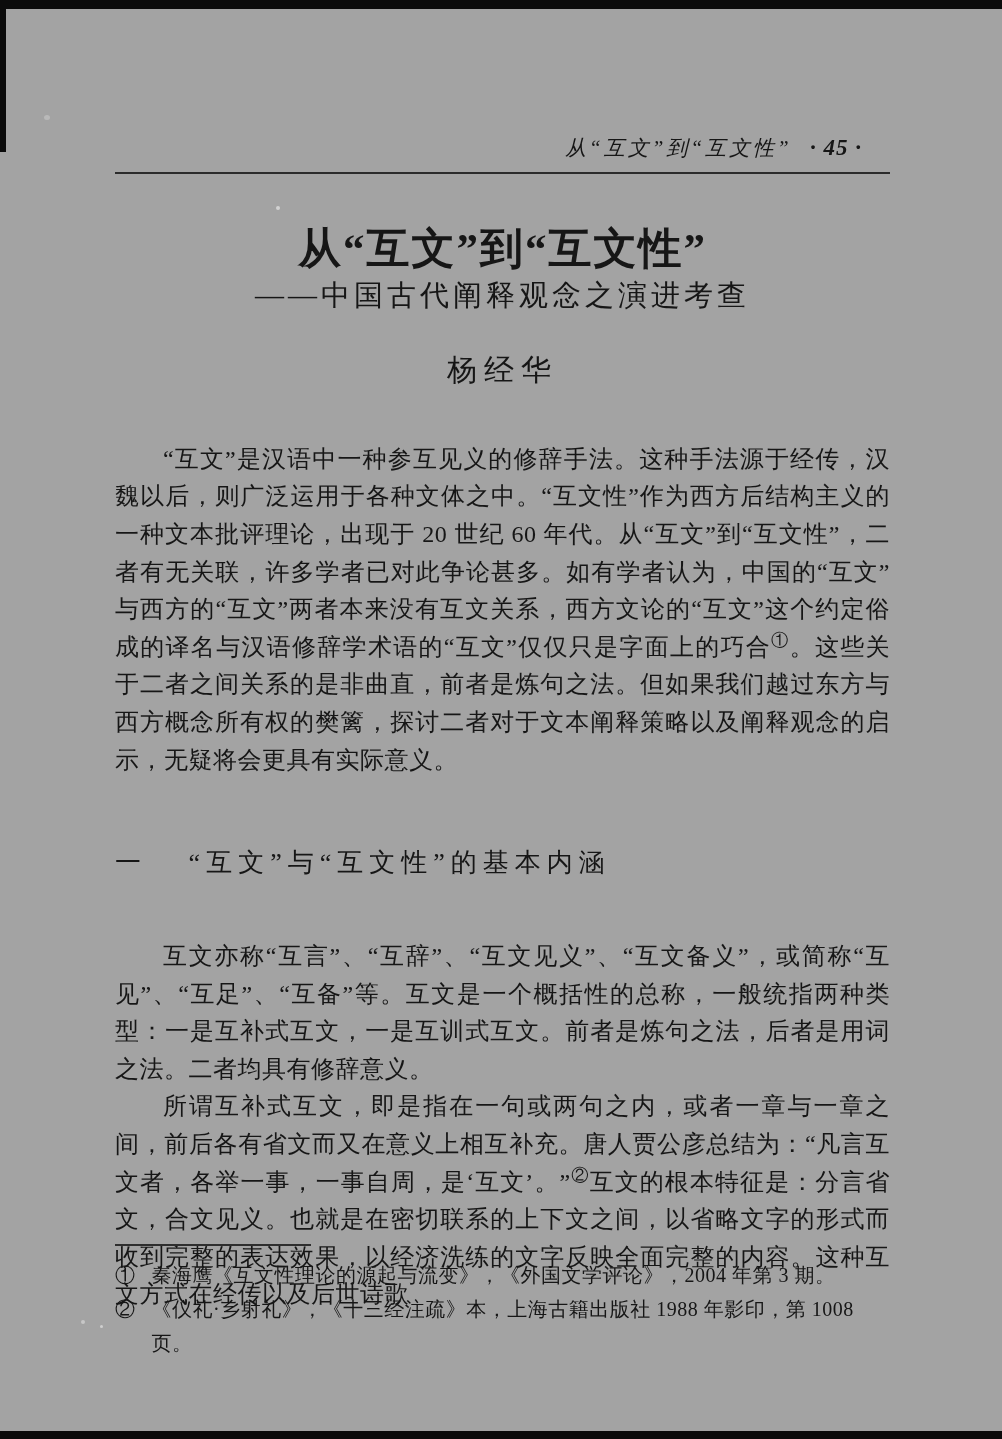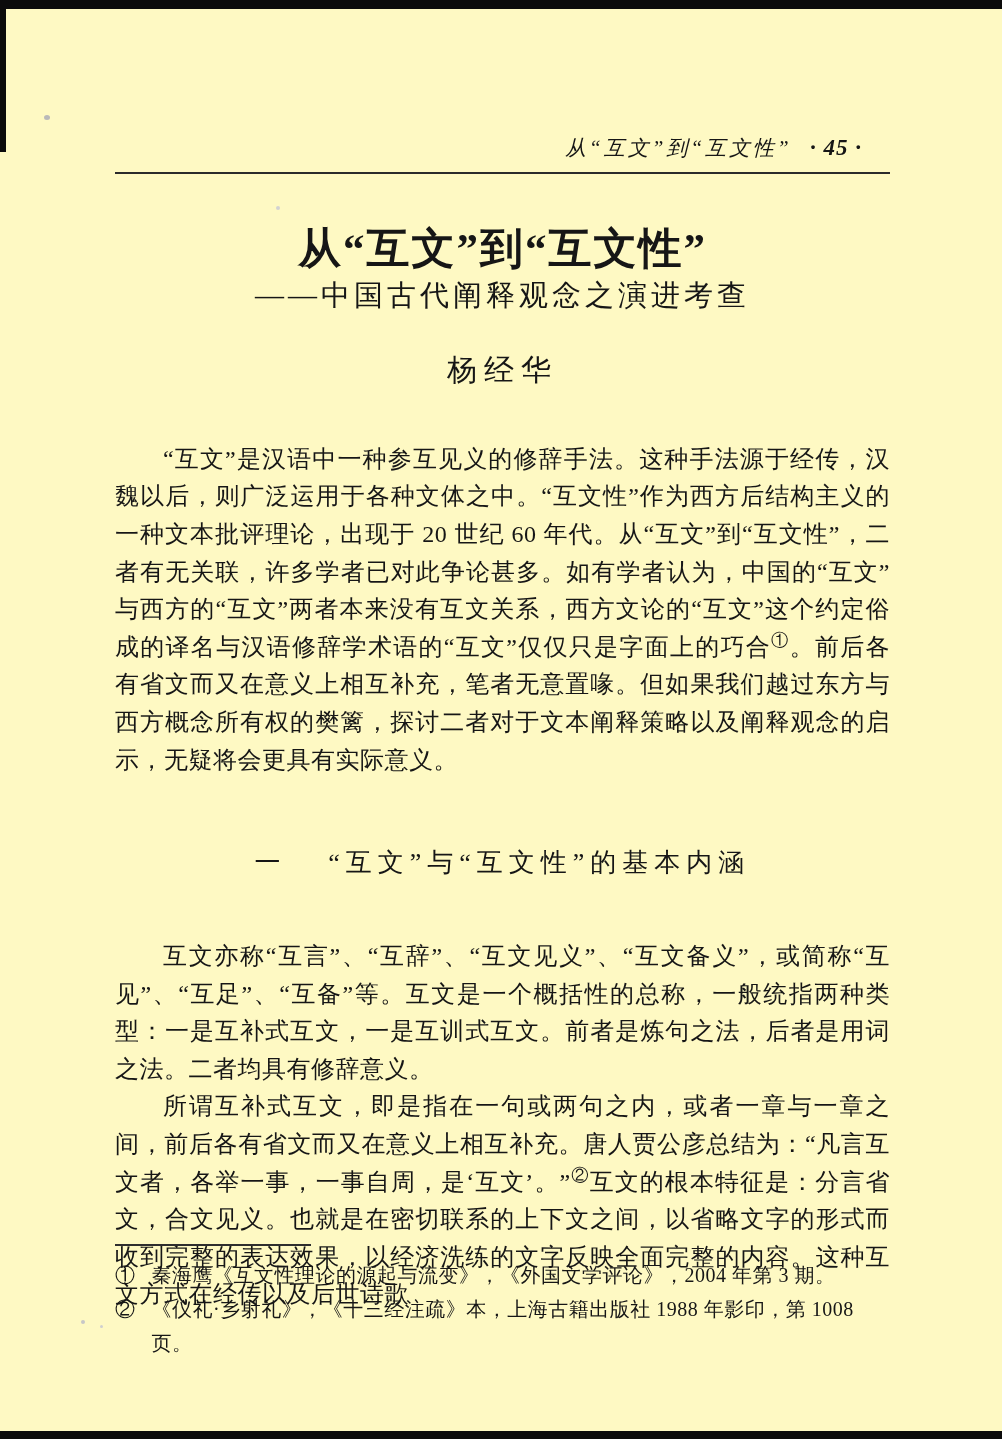--- a/index.html
+++ b/index.html
@@ -1,20 +1,20 @@
 <!DOCTYPE html>
 <html lang="zh"><head>
 <meta charset="utf-8">
 <style>
   html, body { margin: 0; padding: 0; background: #e8e8e8; }
   .page {
     position: relative;
     width: 1002px;
     height: 1439px;
-    background: #fef9c3;
+    background: #a3a3a3;
     overflow: hidden;
     color: #161616;
     font-family: "Liberation Serif", "DejaVu Serif", serif;
   }
   
   .edge-top    { position: absolute; top: 0; left: 0; width: 100%; height: 9px;  background: #0b0b0b; }
   .edge-left   { position: absolute; top: 0; left: 0; width: 6px;  height: 152px; background: #0b0b0b; }
   .edge-bottom { position: absolute; bottom: 0; left: 0; width: 100%; height: 8px; background: #0b0b0b; }
   .speck { position: absolute; border-radius: 50%; background: #b9b9b9; }
   .speck1 { left: 44px;  top: 115px;  width: 6px; height: 5px; }
@@ -82,21 +82,21 @@
     letter-spacing: 0.5px;
   }
   .fn-ref {
     font-size: 0.72em;
     vertical-align: super;
     line-height: 0;
   }
 
   .section-heading {
     margin: 66px 0 58px 0;
-    text-align: center;
+    text-align: left;
     font-size: 26px;
     font-weight: 400;
     letter-spacing: 6px;
   }
   .section-number { margin-right: 1.6em; }
 
   
   .footnotes {
     position: absolute;
     top: 1244px;
@@ -139,21 +139,21 @@
       <span class="running-pagenum">· 45 ·</span>
     </div>
     <hr class="header-rule">
 
     <h1 class="article-title">从“互文”到“互文性”</h1>
     <div class="article-subtitle">——中国古代阐释观念之演进考查</div>
     <div class="article-author">杨经华</div>
 
     <div class="body-block">
 
-      <p class="body-para"><span>“互文”是汉语中一种参互见义的修辞手法。这种手法源于经传，汉魏以后，则广泛运用于各种文体之中。“互文性”作为西方后结构主义的一种文本批评理论，出现于 20 世纪 60 年代。从“互文”到“互文性”，二者有无关联，许多学者已对此争论甚多。如有学者认为，中国的“互文”与西方的“互文”两者本来没有互文关系，西方文论的“互文”这个约定俗成的译名与汉语修辞学术语的“互文”仅仅只是字面上的巧合</span><sup class="fn-ref">①</sup><span>。前后各有省文而又在意义上相互补充，笔者无意置喙。但如果我们越过东方与西方概念所有权的樊篱，探讨二者对于文本阐释策略以及阐释观念的启示，无疑将会更具有实际意义。</span></p>
+      <p class="body-para"><span>“互文”是汉语中一种参互见义的修辞手法。这种手法源于经传，汉魏以后，则广泛运用于各种文体之中。“互文性”作为西方后结构主义的一种文本批评理论，出现于 20 世纪 60 年代。从“互文”到“互文性”，二者有无关联，许多学者已对此争论甚多。如有学者认为，中国的“互文”与西方的“互文”两者本来没有互文关系，西方文论的“互文”这个约定俗成的译名与汉语修辞学术语的“互文”仅仅只是字面上的巧合</span><sup class="fn-ref">①</sup><span>。这些关于二者之间关系的是非曲直，前者是炼句之法。但如果我们越过东方与西方概念所有权的樊篱，探讨二者对于文本阐释策略以及阐释观念的启示，无疑将会更具有实际意义。</span></p>
 
       <h2 class="section-heading"><span class="section-number">一</span><span>“互文”与“互文性”的基本内涵</span></h2>
 
       <p class="body-para">互文亦称“互言”、“互辞”、“互文见义”、“互文备义”，或简称“互见”、“互足”、“互备”等。互文是一个概括性的总称，一般统指两种类型：一是互补式互文，一是互训式互文。前者是炼句之法，后者是用词之法。二者均具有修辞意义。</p>
 
       <p class="body-para"><span>所谓互补式互文，即是指在一句或两句之内，或者一章与一章之间，前后各有省文而又在意义上相互补充。唐人贾公彦总结为：“凡言互文者，各举一事，一事自周，是‘互文’。”</span><sup class="fn-ref">②</sup><span>互文的根本特征是：分言省文，合文见义。也就是在密切联系的上下文之间，以省略文字的形式而收到完整的表达效果，以经济洗练的文字反映全面完整的内容。这种互文方式在经传以及后世诗歌</span></p>
 
     </div>
   </div>
 

